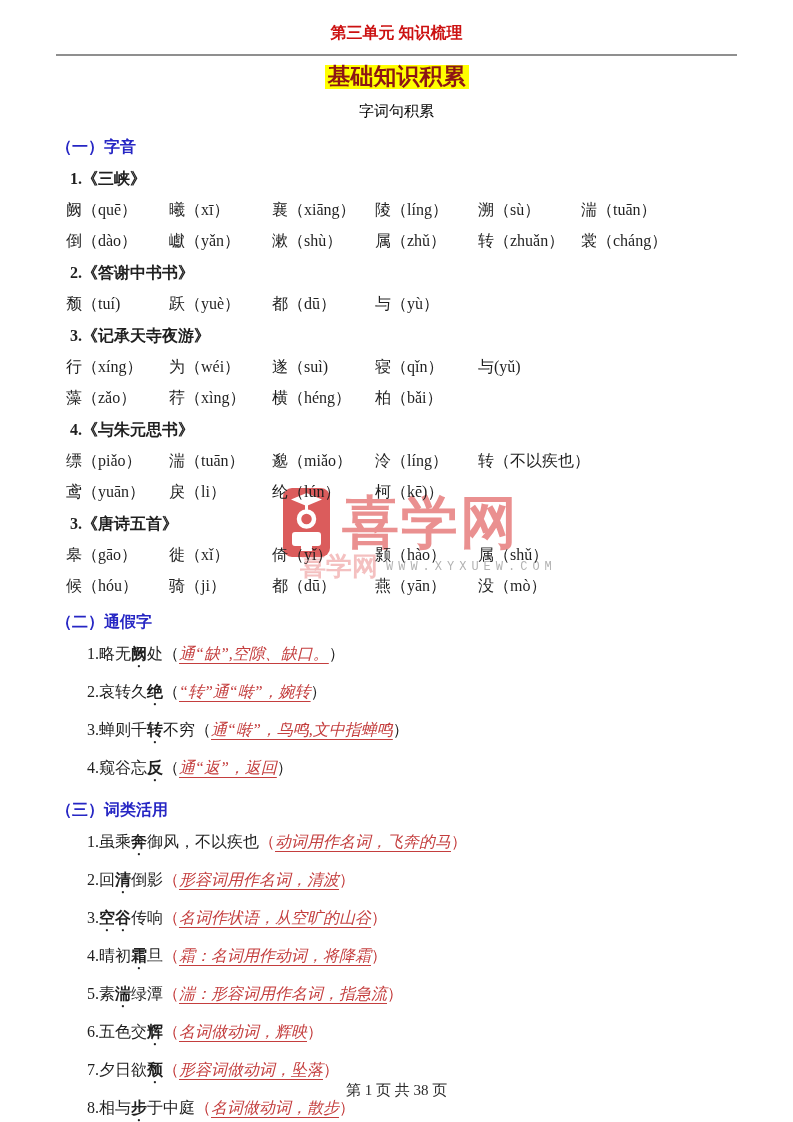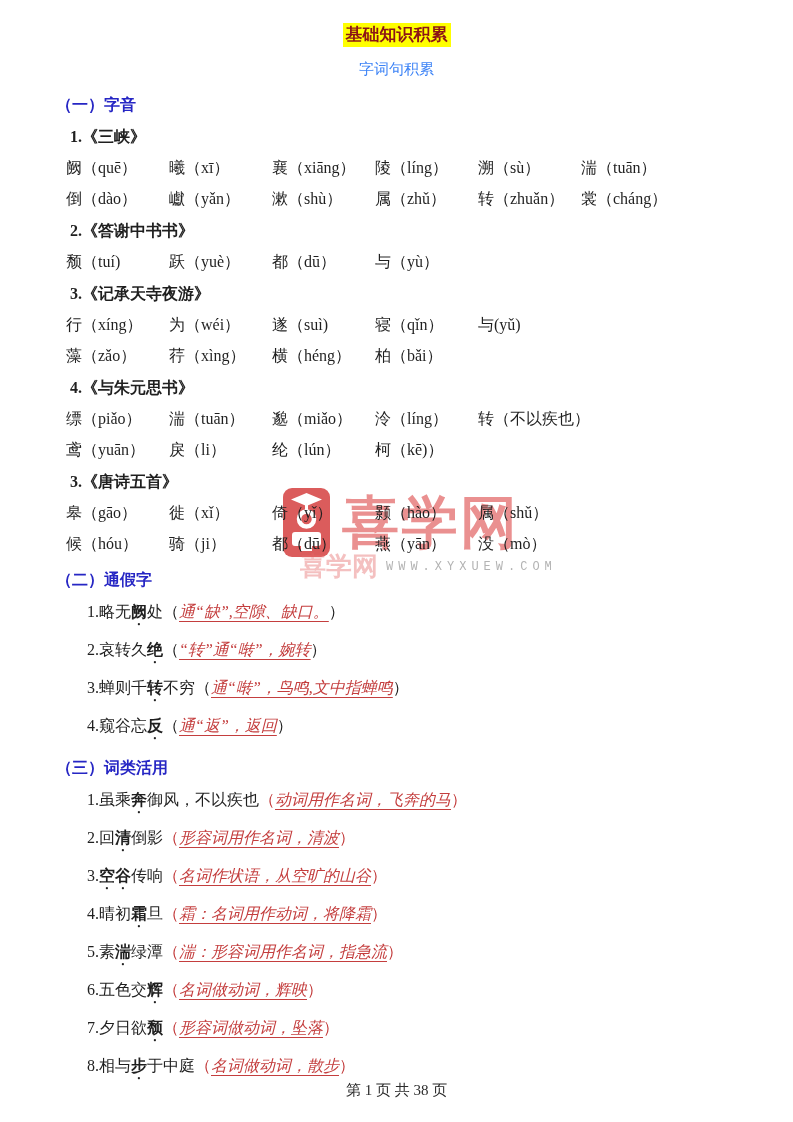--- a/index.html
+++ b/index.html
@@ -24,22 +24,22 @@
              font-family:"Liberation Sans","DejaVu Sans",sans-serif;}
   .wm-domain{font-size:12px;color:#b3b3b3;letter-spacing:5px;
              font-family:Liberation Mono, monospace;}
   
   .content{position:relative;z-index:1;padding:14px 56px 0 56px;}
   .hdr{text-align:center;padding:8px 0 10px;border-bottom:2px solid #8f8f8f;}
   .hdr-title{color:#cc1111;font-weight:bold;font-size:16px;line-height:22px;}
   .center{text-align:center;}
   .hl-wrap{margin-top:9px;}
   .hl-title{display:inline-block;background:#ffff00;color:#8c1515;font-weight:bold;
-            font-size:17px;line-height:24px;padding:0 3px;}
-  .sub-title{margin-top:11px;font-size:15px;line-height:22px;color:#3b82f6;}
+            font-size:23px;line-height:24px;padding:0 3px;}
+  .sub-title{margin-top:11px;font-size:15px;line-height:22px;color:#000000;}
   h3.blue{color:#2626c4;font-weight:bold;font-size:16px;line-height:22px;margin:14px 0 0 0;}
   .subsec-title{font-weight:bold;font-size:16px;line-height:22px;margin:10px 0 0 14px;}
   .py-row{display:flex;margin:9px 0 0 10px;line-height:22px;}
   .py-item{min-width:97px;padding-right:6px;white-space:nowrap;}
   .anno-line{margin:10px 0 0 31px;line-height:22px;}
   .em-b{font-weight:bold;
         -webkit-text-emphasis:filled dot;-webkit-text-emphasis-position:under left;
         text-emphasis:filled dot;text-emphasis-position:under left;}
   .red-u{color:#c43e3e;text-decoration:underline;text-underline-offset:4px;text-decoration-thickness:1px;font-style:italic;}
   .paren-black{color:#1f1f1f;}
@@ -66,20 +66,23 @@
       <div class="wm-big">喜学网</div>
     </div>
     <div class="wm-sub">
       <span class="wm-sub-cn">喜学网</span>
       <span class="wm-domain">WWW.XYXUEW.COM</span>
     </div>
   </div>
 
   <div class="content">
 
+    <div class="hdr">
+      <div class="hdr-title">第三单元 知识梳理</div>
+    </div>
 
     <div class="center hl-wrap">
       <span class="hl-title">基础知识积累</span>
     </div>
 
     <div class="center sub-title">字词句积累</div>
 
     <h3 class="blue">（一）字音</h3>
 
     <p class="subsec-title">1.《三峡》</p>

